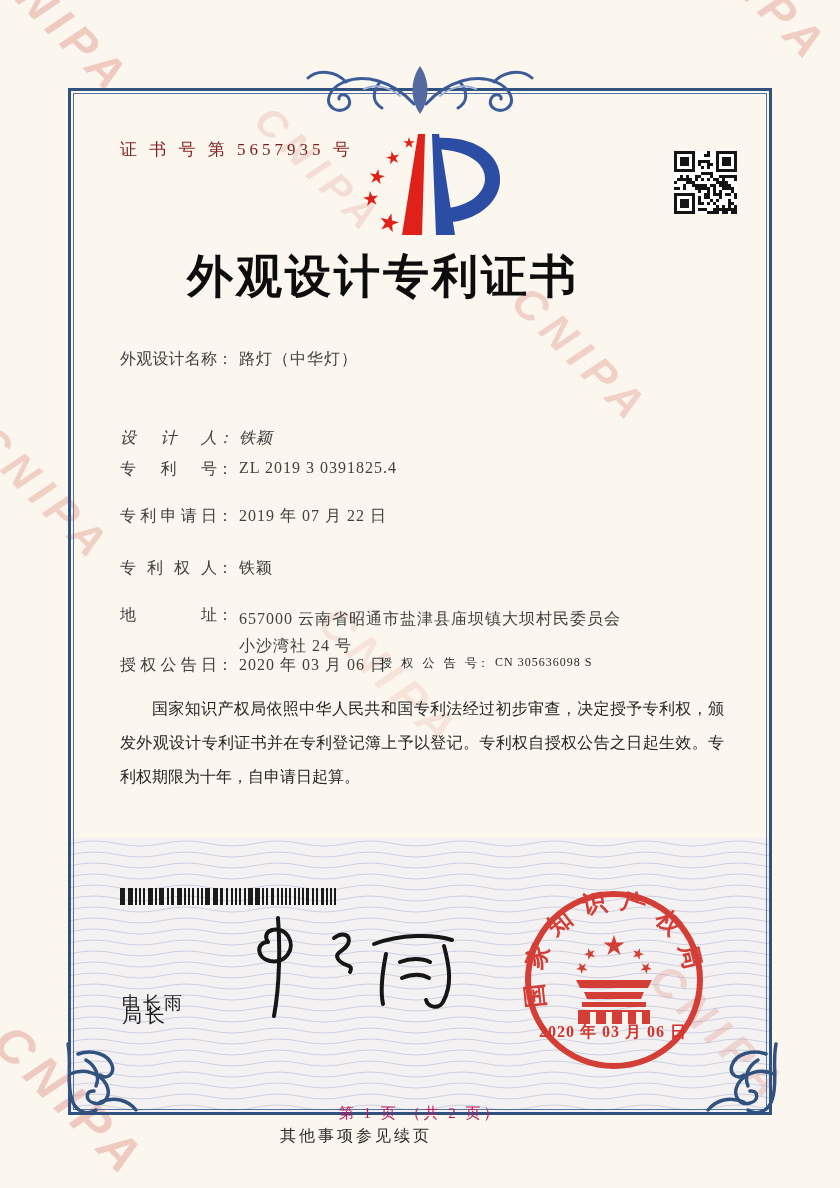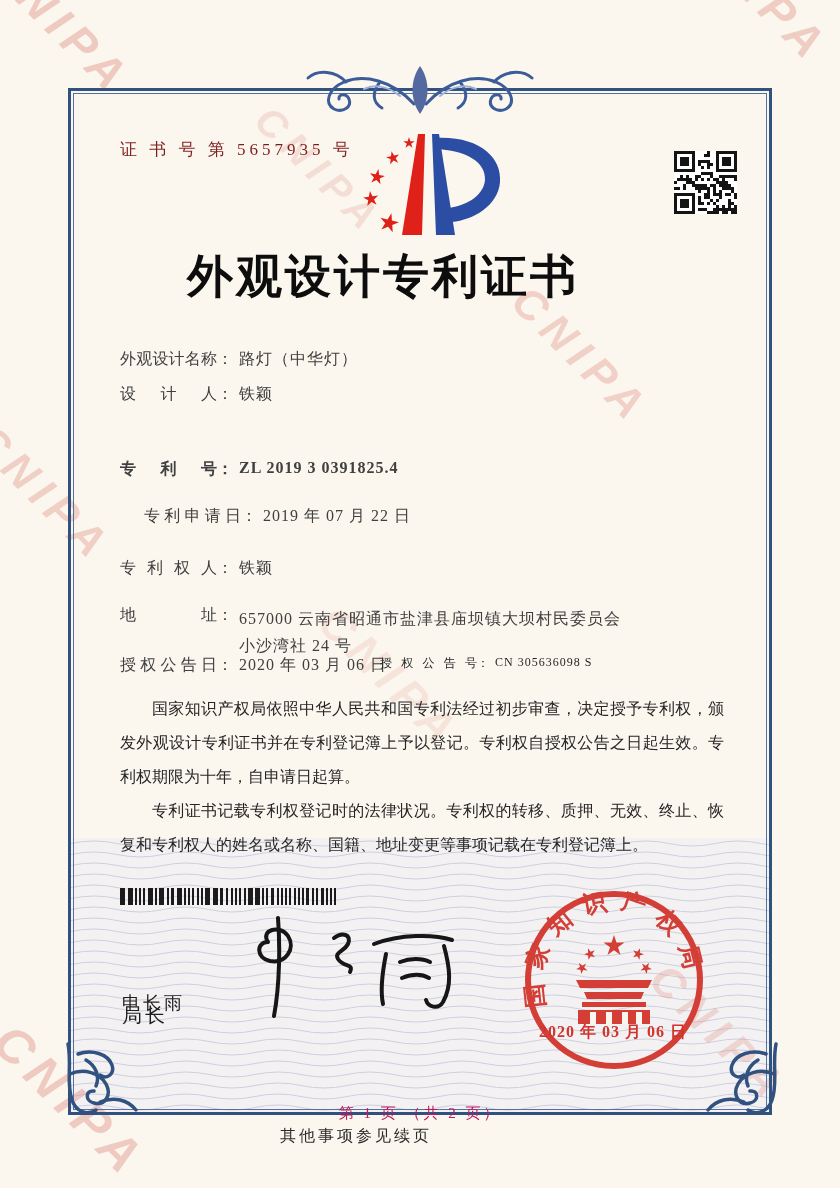--- a/index.html
+++ b/index.html
@@ -301,45 +301,44 @@
     <rect x="51" y="60" width="3" height="3"></rect>
     <rect x="57" y="60" width="3" height="3"></rect>
     <rect x="60" y="60" width="3" height="3"></rect>
   </svg>
 
 <div class="doc-title">外观设计专利证书</div>
 
 <div class="frow" style="top:349px;">
   <span class="flabel">外观设计名称</span><span class="fcolon">：</span><span class="fvalue">路灯（中华灯）</span>
 </div>
-<div class="frow" style="top:384px;">
+<div class="frow" style="top:428px;font-style:italic;">
   <span class="flabel">设计人</span><span class="fcolon">：</span><span class="fvalue">铁颖</span>
 </div>
-<div class="frow" style="top:459px;font-weight:bold;">
+<div class="frow" style="top:459px;">
   <span class="flabel">专利号</span><span class="fcolon">：</span><span class="fvalue">ZL 2019 3 0391825.4</span>
 </div>
-<div class="frow" style="top:506px;margin-left:24px;">
+<div class="frow" style="top:506px;">
   <span class="flabel">专利申请日</span><span class="fcolon">：</span><span class="fvalue">2019 年 07 月 22 日</span>
 </div>
 <div class="frow" style="top:558px;text-decoration:underline;">
   <span class="flabel">专利权人</span><span class="fcolon">：</span><span class="fvalue">铁颖</span>
 </div>
 <div class="frow" style="top:605px;text-decoration:underline;">
   <span class="flabel">地址</span><span class="fcolon">：</span><span class="fvalue fvalue-wrap">657000 云南省昭通市盐津县庙坝镇大坝村民委员会小沙湾社 24 号</span>
 </div>
 <div class="frow" style="top:655px;">
   <span class="flabel">授权公告日</span><span class="fcolon">：</span><span class="fvalue">2020 年 03 月 06 日</span>
 </div>
 <div class="frow2" style="top:655px;">
   <span class="flabel">授权公告号</span><span class="fcolon">：</span><span class="fvalue">CN 305636098 S</span>
 </div>
 
 <div class="body-text">
   <p>国家知识产权局依照中华人民共和国专利法经过初步审查，决定授予专利权，颁发外观设计专利证书并在专利登记簿上予以登记。专利权自授权公告之日起生效。专利权期限为十年，自申请日起算。</p>
-  <p>专利证书记载专利权登记时的法律状况。专利权的转移、质押、无效、终止、恢复和专利权人的姓名或名称、国籍、地址变更等事项记载在专利登记簿上。</p>
 </div>
 
 <svg id="barcode-svg" class="barcode-box" width="216" height="17" viewBox="0 0 216 17" fill="#1b1b1b">
     <rect x="0" y="0" width="5" height="17"></rect>
     <rect x="8" y="0" width="5" height="17"></rect>
     <rect x="15" y="0" width="2" height="17"></rect>
     <rect x="19" y="0" width="2" height="17"></rect>
     <rect x="23" y="0" width="2" height="17"></rect>
     <rect x="28" y="0" width="5" height="17"></rect>
     <rect x="35" y="0" width="2" height="17"></rect>

